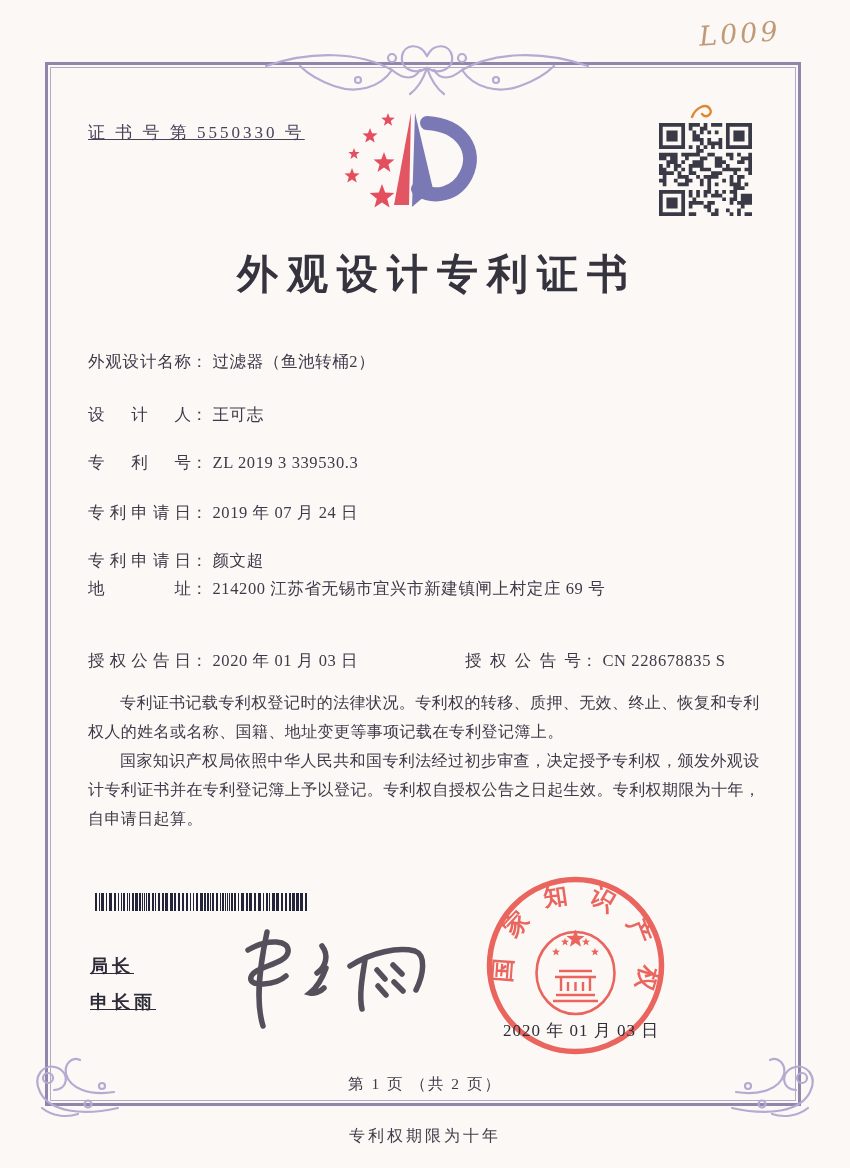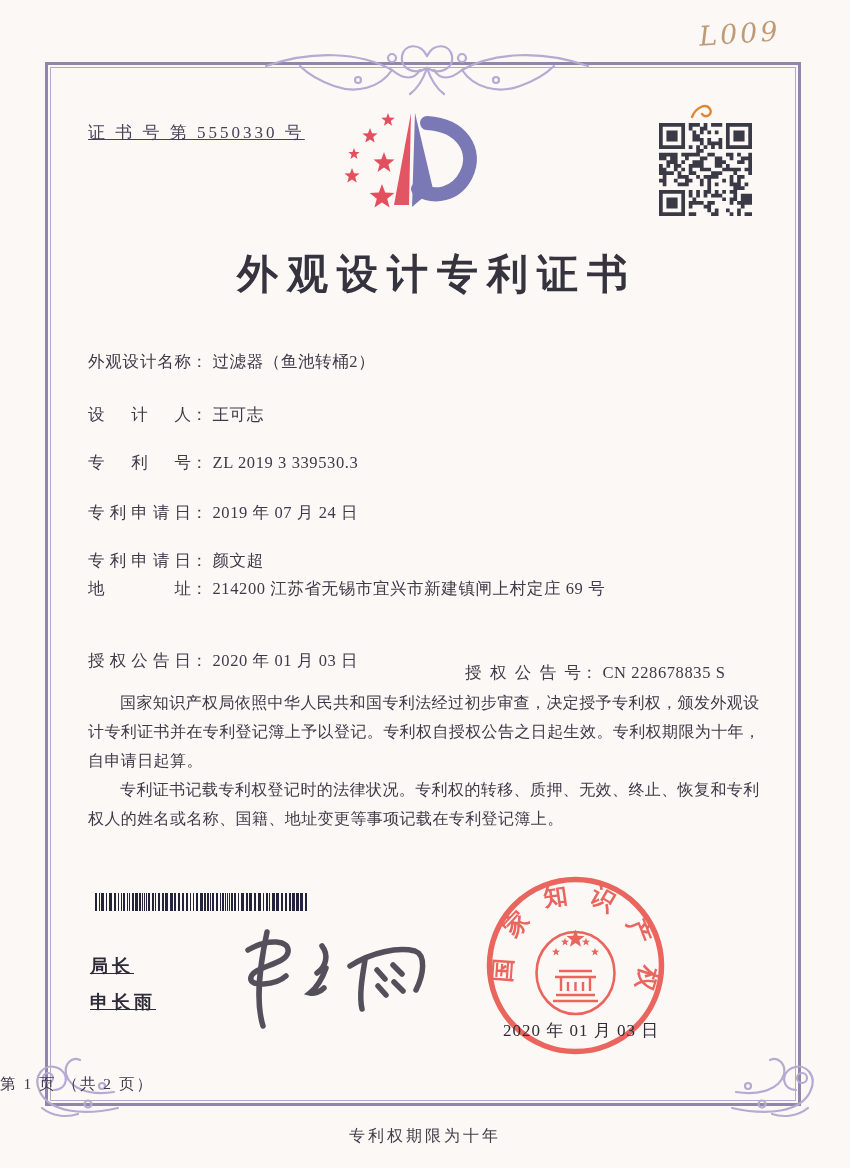--- a/index.html
+++ b/index.html
@@ -15,37 +15,37 @@
   .ornament{position:absolute;pointer-events:none;}
   
   .cert-no{position:absolute;left:88px;top:121px;font-size:17px;letter-spacing:3px;color:#46425a;text-decoration:underline;}
   .logo{position:absolute;left:330px;top:103px;width:178px;height:134px;}
   .qr{position:absolute;left:659px;top:123px;width:93px;height:93px;}
   .title{position:absolute;left:0;right:0;top:247px;text-align:center;
     font-size:41px;font-weight:700;letter-spacing:9px;color:#35333e;margin-left:24px;}
   
   .field-row{position:absolute;left:88px;font-size:16.5px;white-space:nowrap;color:#3d3a49;}
   .flabel{display:inline-block;width:103px;text-align:justify;text-align-last:justify;vertical-align:bottom;font-family:Liberation Mono, monospace;}
-  .flabel2{display:inline-block;width:116px;text-align:justify;text-align-last:justify;vertical-align:bottom;margin-top:12px;}
+  .flabel2{display:inline-block;width:116px;text-align:justify;text-align-last:justify;vertical-align:bottom;}
   .colon{margin:0 5px 0 0;}
   .fvalue{letter-spacing:.6px;}
   .grant-group{position:absolute;left:377px;top:0;white-space:nowrap;}
   
   .body-text{position:absolute;left:88px;top:688px;width:678px;
     font-size:16px;line-height:29px;letter-spacing:.4px;color:#3d3a49;}
   .body-text p{margin:0;text-indent:2em;}
   
   .barcode{position:absolute;left:95px;top:893px;width:215px;height:18px;}
   .director{position:absolute;left:90px;top:948px;
     font-family:"Liberation Sans","DejaVu Sans",sans-serif;
     font-size:18px;font-weight:600;letter-spacing:4px;line-height:36px;color:#2e2c38;text-decoration:underline;}
   .signature{position:absolute;left:222px;top:910px;width:218px;height:128px;}
   .seal{position:absolute;left:483px;top:873px;width:185px;height:185px;opacity:.9;}
   .seal-date{position:absolute;left:503px;top:1019px;font-size:17px;letter-spacing:1px;color:#2f2d38;white-space:nowrap;}
-  .page-indicator{position:absolute;left:0;right:0;top:1074px;
+  .page-indicator{position:absolute;left:0;right:0;top:1074px;text-align:center;
     font-size:15.5px;letter-spacing:2px;color:#3d3a49;}
   .back-note{position:absolute;left:0;right:0;top:1126px;text-align:center;
     font-size:16px;letter-spacing:3px;color:#413e4b;}
   
   .handwritten{position:absolute;left:699px;top:18px;font-size:27px;font-style:italic;
     color:#c09a77;letter-spacing:3px;transform:rotate(-4deg);font-family:"DejaVu Serif",serif;}
   .squiggle{position:absolute;left:688px;top:101px;width:28px;height:22px;}
 </style>
 </head>
 <body>
@@ -143,22 +143,22 @@
     <span class="flabel">地址</span><span class="colon">：</span><span class="fvalue">214200 江苏省无锡市宜兴市新建镇闸上村定庄 69 号</span>
   </div>
   <div class="field-row" style="top:650px">
     <span class="flabel">授权公告日</span><span class="colon">：</span><span class="fvalue">2020 年 01 月 03 日</span>
     <span class="grant-group">
       <span class="flabel2">授权公告号</span><span class="colon">：</span><span class="fvalue">CN 228678835 S</span>
     </span>
   </div>
 
   <div class="body-text">
+    <p>专利证书记载专利权登记时的法律状况。专利权的转移、质押、无效、终止、恢复和专利权人的姓名或名称、国籍、地址变更等事项记载在专利登记簿上。</p>
     <p>国家知识产权局依照中华人民共和国专利法经过初步审查，决定授予专利权，颁发外观设计专利证书并在专利登记簿上予以登记。专利权自授权公告之日起生效。专利权期限为十年，自申请日起算。</p>
-    <p>专利证书记载专利权登记时的法律状况。专利权的转移、质押、无效、终止、恢复和专利权人的姓名或名称、国籍、地址变更等事项记载在专利登记簿上。</p>
   </div>
 
   <svg class="barcode" viewBox="0 0 215 18">
     <path id="barcode-path" fill="#23233a" d="M0 0h2v18h-2zM4 0h1v18h-1zM6 0h3v18h-3zM11 0h1v18h-1zM14 0h3v18h-3zM19 0h2v18h-2zM23 0h1v18h-1zM26 0h1v18h-1zM28 0h2v18h-2zM32 0h1v18h-1zM34 0h1v18h-1zM37 0h2v18h-2zM40 0h3v18h-3zM44 0h2v18h-2zM47 0h1v18h-1zM49 0h1v18h-1zM51 0h1v18h-1zM53 0h2v18h-2zM57 0h2v18h-2zM60 0h1v18h-1zM63 0h2v18h-2zM67 0h2v18h-2zM70 0h3v18h-3zM75 0h3v18h-3zM79 0h2v18h-2zM83 0h2v18h-2zM87 0h2v18h-2zM91 0h2v18h-2zM95 0h1v18h-1zM98 0h1v18h-1zM101 0h2v18h-2zM105 0h3v18h-3zM109 0h2v18h-2zM112 0h2v18h-2zM115 0h1v18h-1zM117 0h2v18h-2zM121 0h2v18h-2zM125 0h1v18h-1zM127 0h2v18h-2zM130 0h1v18h-1zM132 0h1v18h-1zM134 0h1v18h-1zM136 0h2v18h-2zM139 0h2v18h-2zM143 0h1v18h-1zM146 0h3v18h-3zM151 0h2v18h-2zM154 0h3v18h-3zM159 0h2v18h-2zM163 0h3v18h-3zM168 0h1v18h-1zM171 0h2v18h-2zM174 0h1v18h-1zM177 0h3v18h-3zM181 0h3v18h-3zM186 0h2v18h-2zM190 0h2v18h-2zM194 0h2v18h-2zM197 0h3v18h-3zM201 0h3v18h-3zM205 0h3v18h-3zM210 0h2v18h-2z"></path>
   </svg>
 
   <div class="director">
     <div>局长</div>
     <div>申长雨</div>
   </div>

